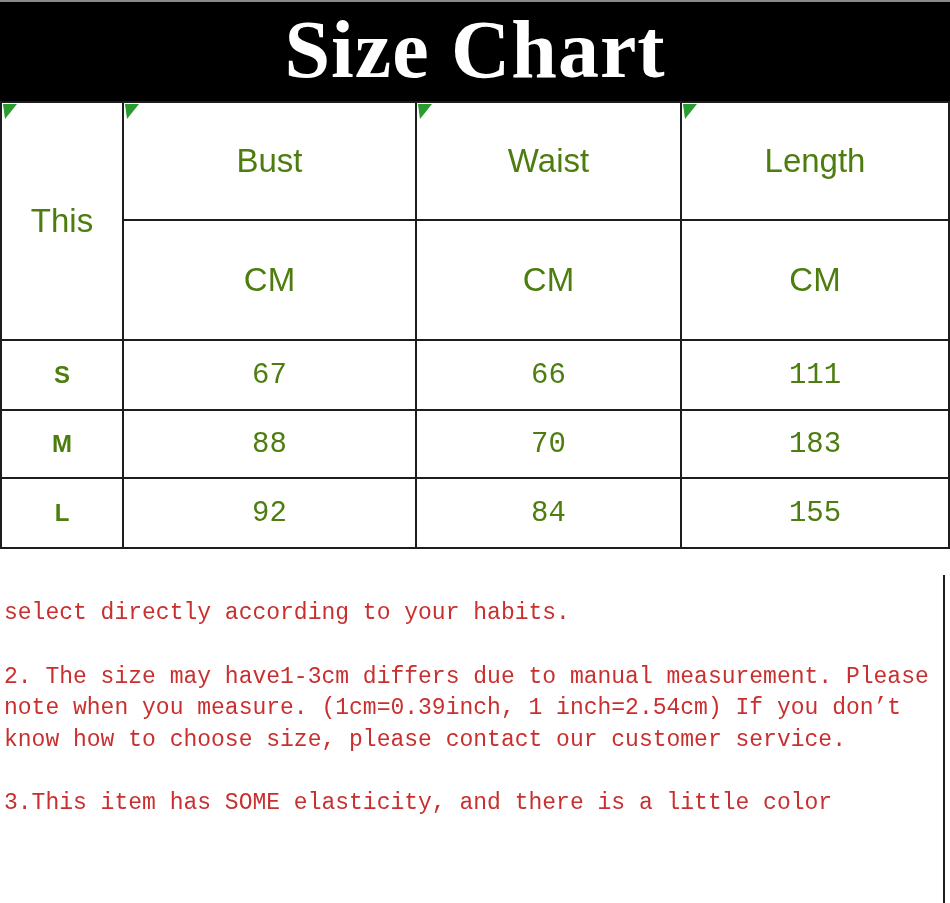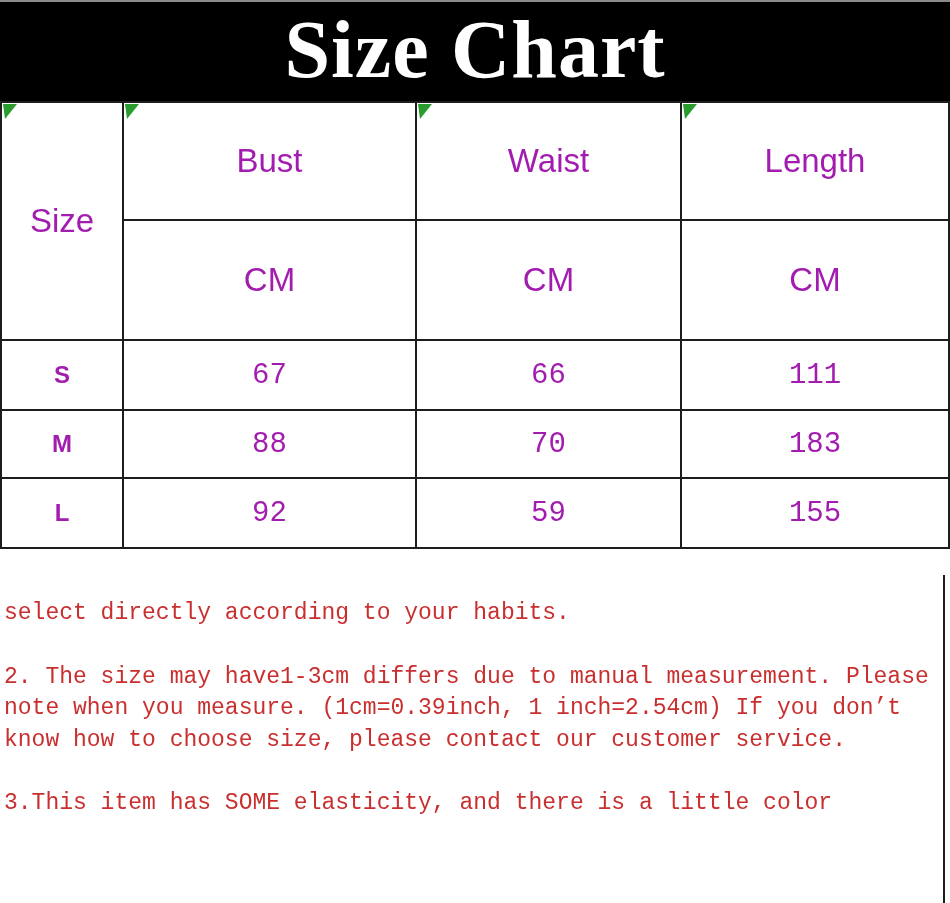--- a/index.html
+++ b/index.html
@@ -34,21 +34,21 @@
     border-collapse:collapse;
     table-layout:fixed;
   }
   table.size-table td,table.size-table th{
     border:2px solid #1d1d1d;
     text-align:center;
     vertical-align:middle;
     padding:0;
     position:relative;
     background:#ffffff;
-    color:#a21caf;
+    color:#4d7c0f;
   }
   .hdr{
     font-family:"Liberation Sans",sans-serif;
     font-weight:500;
     font-size:33px;
   }
   .size-label{
     font-family:"Liberation Sans",sans-serif;
     font-weight:bold;
     font-size:24px;
@@ -96,21 +96,21 @@
         <col style="width:293px">
         <col style="width:265px">
         <col style="width:268px">
     </colgroup>
     <tbody>
         <tr style="height:118px">
       <th class="hdr" rowspan="2">
         <svg class="flag" viewBox="0 0 15 16">
               <polygon points="0,0 14,0 2,15" fill="#2a9b2f"></polygon>
             </svg>
-        <span>Size</span>
+        <span>This</span>
       </th>
       <th class="hdr">
         <svg class="flag" viewBox="0 0 15 16">
               <polygon points="0,0 14,0 2,15" fill="#2a9b2f"></polygon>
             </svg>
         <span>Bust</span>
       </th>
       <th class="hdr">
         <svg class="flag" viewBox="0 0 15 16">
               <polygon points="0,0 14,0 2,15" fill="#2a9b2f"></polygon>
@@ -137,21 +137,21 @@
     </tr>
     <tr style="height:68px">
       <td class="size-label">M</td>
       <td class="value">88</td>
       <td class="value">70</td>
       <td class="value">183</td>
     </tr>
     <tr style="height:70px">
       <td class="size-label">L</td>
       <td class="value">92</td>
-      <td class="value">59</td>
+      <td class="value">84</td>
       <td class="value">155</td>
     </tr>
   </tbody>
     </table>
 
   <div class="edge-line"></div>
 
   <div class="notes">
     <div class="note">
       <div class="note-line">select directly according to your habits.</div>

